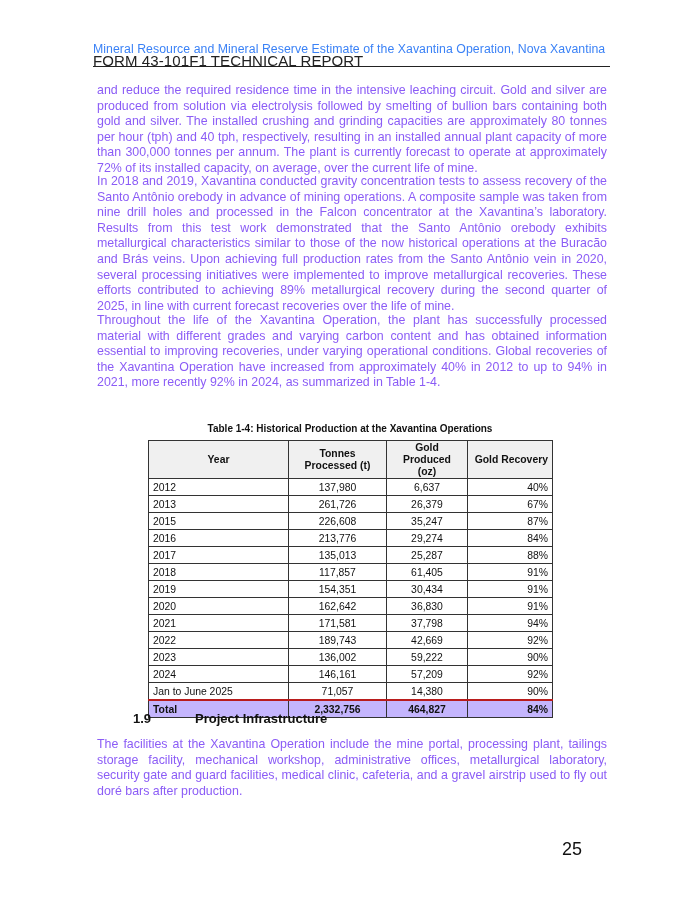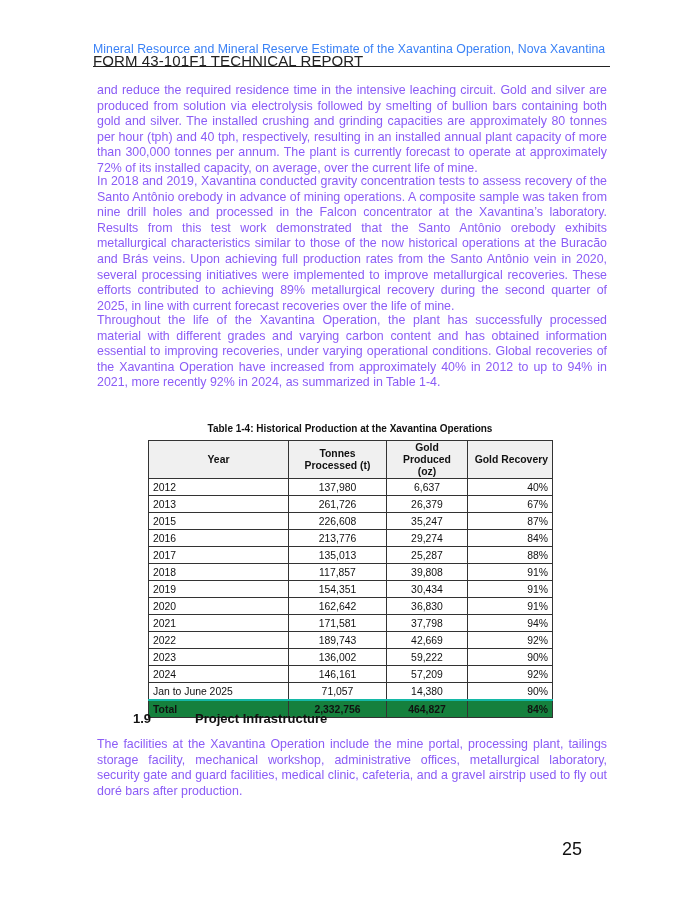--- a/index.html
+++ b/index.html
@@ -10,21 +10,21 @@
   .header-rule { position: absolute; left: 93px; top: 66px; width: 517px; height: 0; border-top: 1.4px solid #222; }
   .para { position: absolute; left: 97px; width: 510px; font-size: 12.4px; line-height: 15.6px; text-align: justify; color: #8b5cf6; }
   .p1 { top: 83px; }
   .p2 { top: 174px; }
   .p3 { top: 313px; }
   .p4 { top: 737px; }
   .caption { position: absolute; left: 148px; width: 404px; top: 423px; text-align: center; font-weight: bold; font-size: 10px; color: #111; }
   table.prod { position: absolute; left: 148px; top: 440px; border-collapse: collapse; font-size: 10.4px; color: #111; }
   table.prod th, table.prod td { border: 1px solid #333; padding: 0 4px; height: 16px; line-height: 15px; }
   table.prod thead th { background: #f0f0f0; font-weight: bold; height: 27px; line-height: 12px; padding-top: 1px; }
-  table.prod tr.total td { background: #15803d; font-weight: bold; border-top: 2px solid #14b8a6; }
+  table.prod tr.total td { background: #c4b5fd; font-weight: bold; border-top: 2px solid #b91c1c; }
   .c0 { width: 131px; text-align: left; }
   .c1 { width: 89px; text-align: center; }
   .c2 { width: 72px; text-align: center; }
   .c3 { width: 76px; text-align: right; }
   th.c0 { text-align: center; }
   .section { position: absolute; left: 97px; top: 711px; font-weight: bold; font-size: 13px; }
   .section .num { display: inline-block; width: 62px; margin-left: 36px; }
   .pagenum { position: absolute; left: 562px; top: 839px; font-size: 18px; color: #111; }
 </style>
 </head>
@@ -78,21 +78,21 @@
       </tr>
       <tr>
         <td class="c0">2017</td>
         <td class="c1">135,013</td>
         <td class="c2">25,287</td>
         <td class="c3">88%</td>
       </tr>
       <tr>
         <td class="c0">2018</td>
         <td class="c1">117,857</td>
-        <td class="c2">39,808</td>
+        <td class="c2">61,405</td>
         <td class="c3">91%</td>
       </tr>
       <tr>
         <td class="c0">2019</td>
         <td class="c1">154,351</td>
         <td class="c2">30,434</td>
         <td class="c3">91%</td>
       </tr>
       <tr>
         <td class="c0">2020</td>

